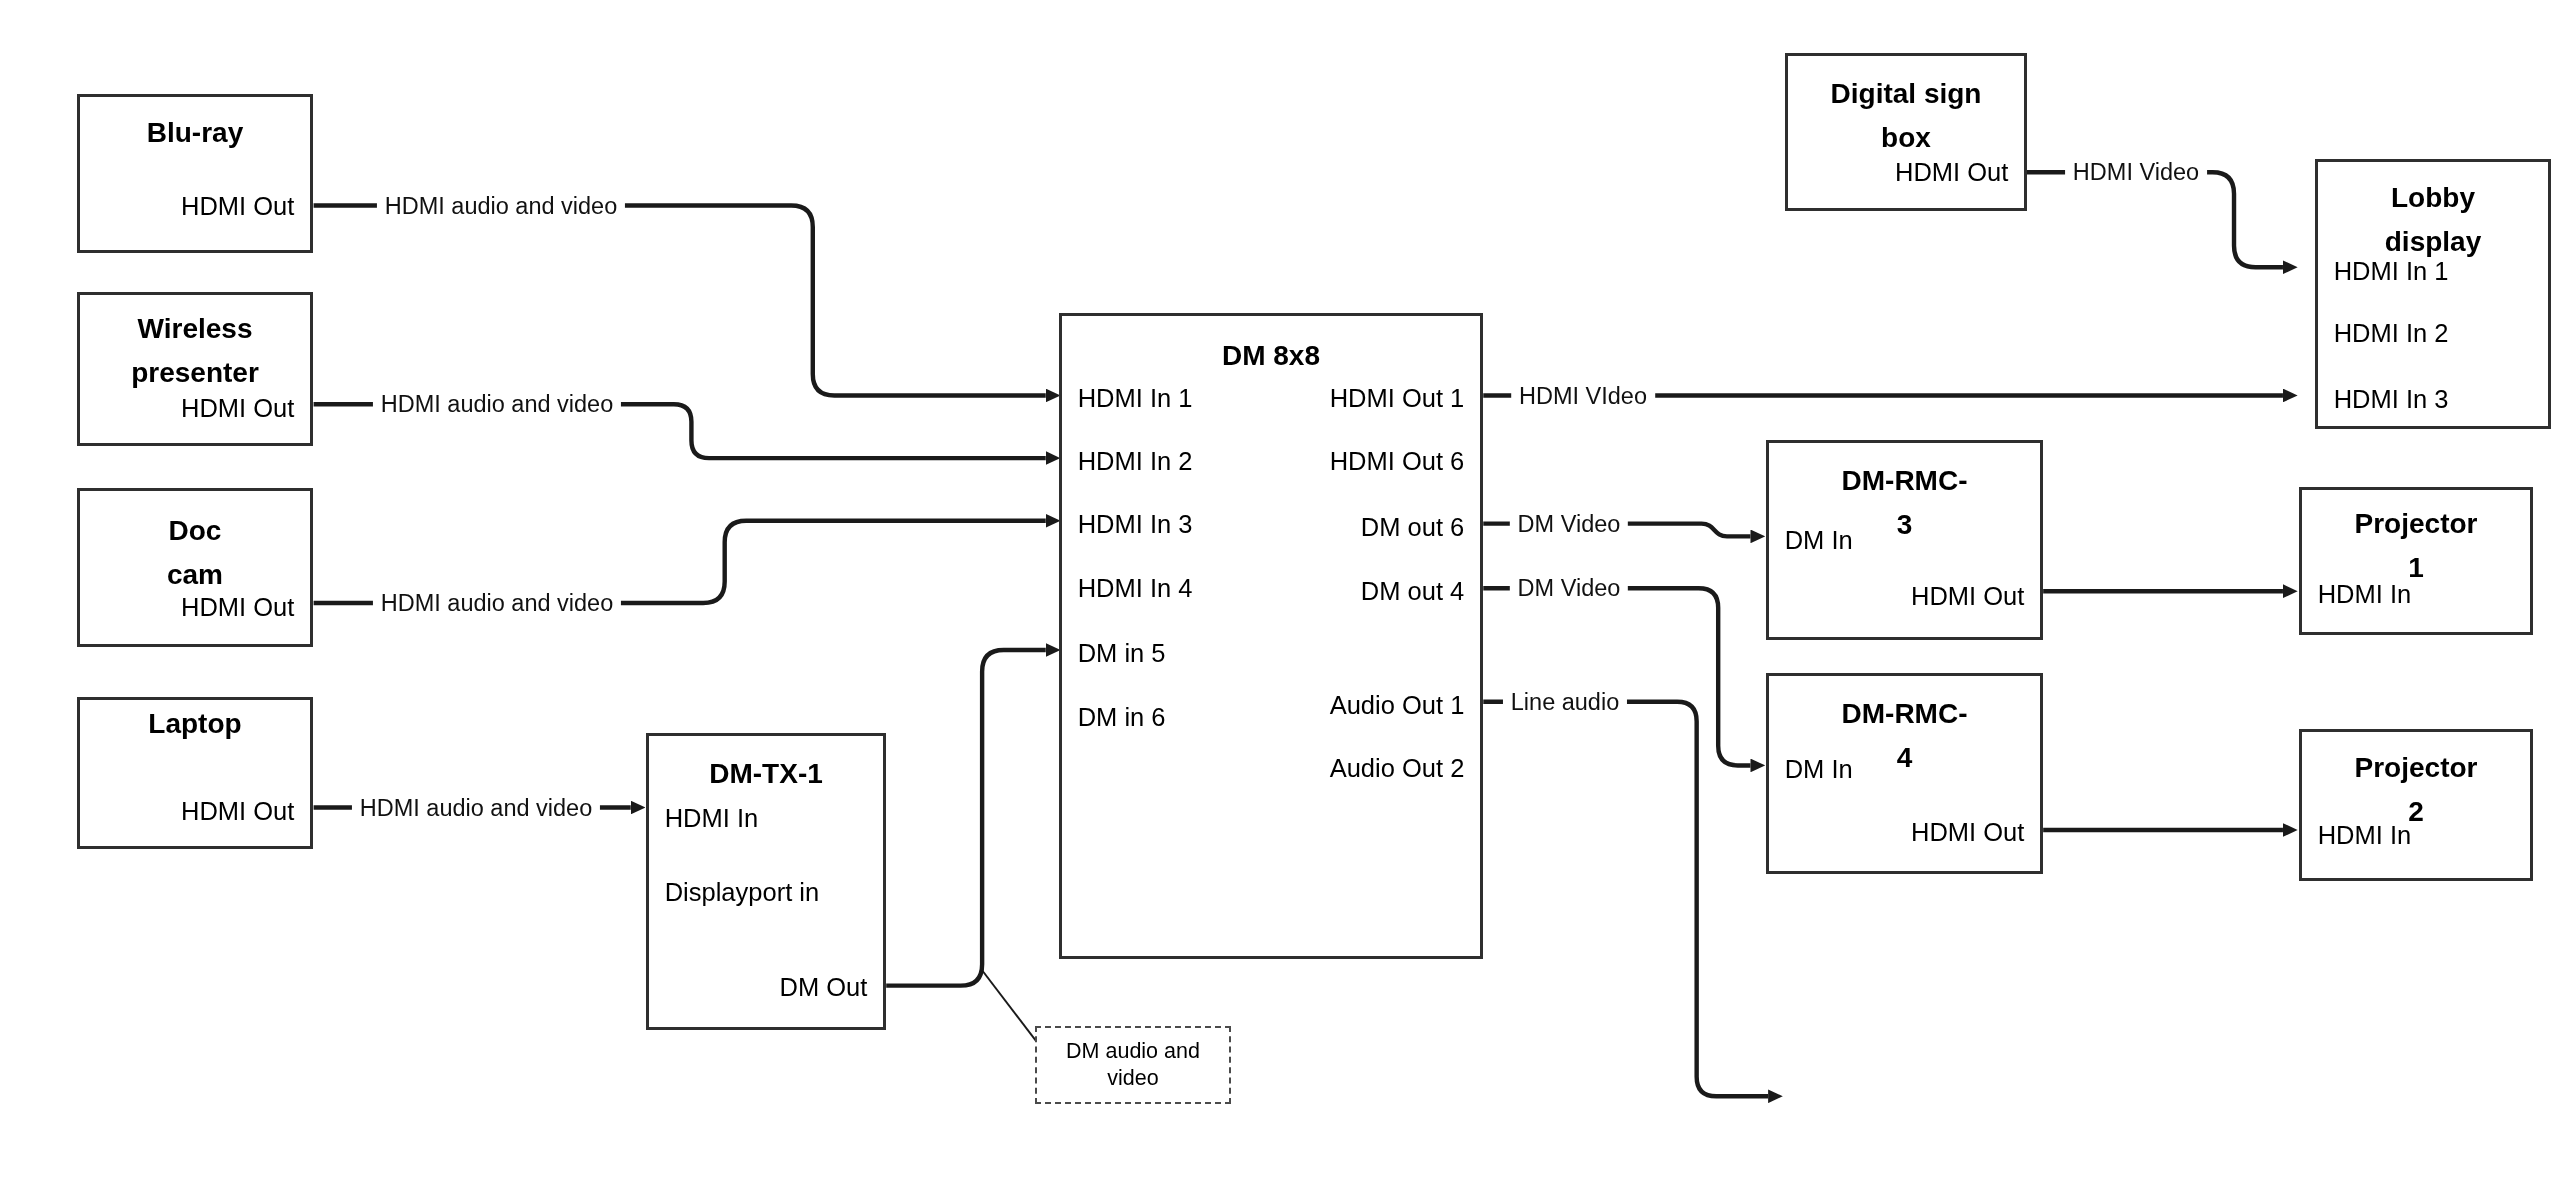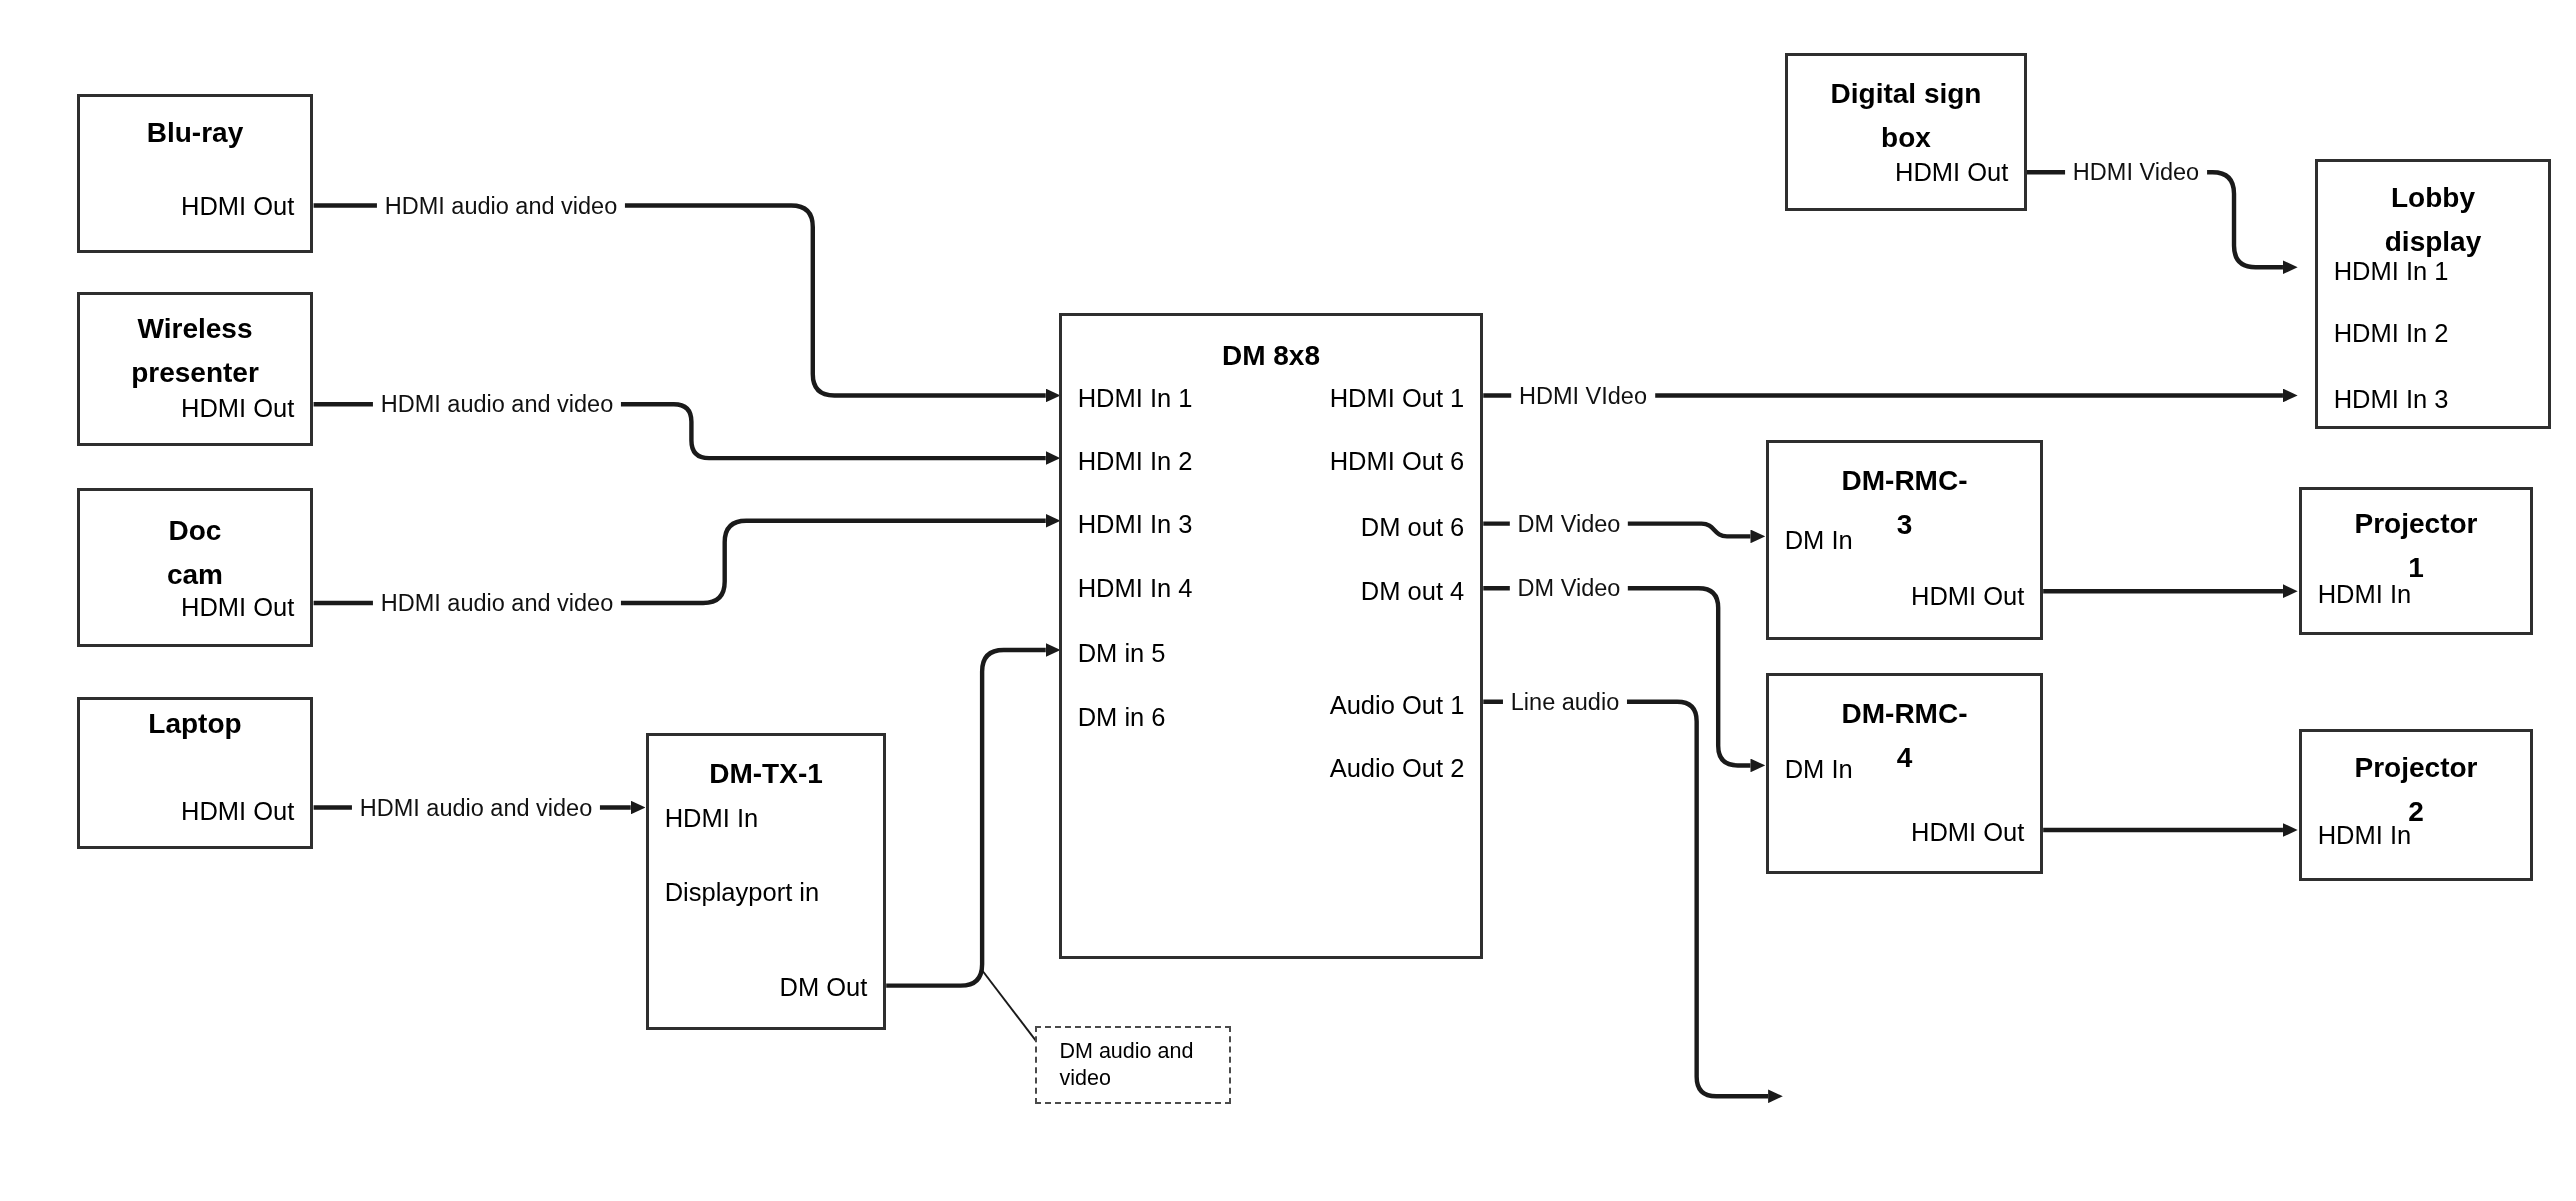--- a/index.html
+++ b/index.html
@@ -20,21 +20,21 @@
     position:absolute;font-size:25.5px;white-space:nowrap;transform:translateY(-50%);
   }
   .port.pl{left:15.7px;}
   .port.pr{right:15.7px;}
   .edge-label{
     position:absolute;transform:translate(-50%,-50%);
     background:#ffffff;padding:0 7.8px;font-size:23.5px;white-space:nowrap;z-index:3;color:#111;
   }
   .callout{
     position:absolute;border:2px dashed #4a4a4a;background:#ffffff;
-    display:flex;align-items:center;justify-content:center;
+    display:flex;align-items:center;justify-content:center;text-align:center;
     font-size:21.5px;line-height:27.4px;z-index:3;box-sizing:border-box;
   }
   .callout .txt{width:147px;}
   
   #bluray{left:77px;top:94px;width:236px;height:159px;}
   #wireless{left:77px;top:292px;width:236px;height:154px;}
   #doccam{left:77px;top:488px;width:236px;height:159px;}
   #laptop{left:77px;top:697px;width:236px;height:152px;}
   #dmtx1{left:646px;top:733px;width:240px;height:297px;}
   #dm8x8{left:1059px;top:313px;width:424px;height:646px;}

